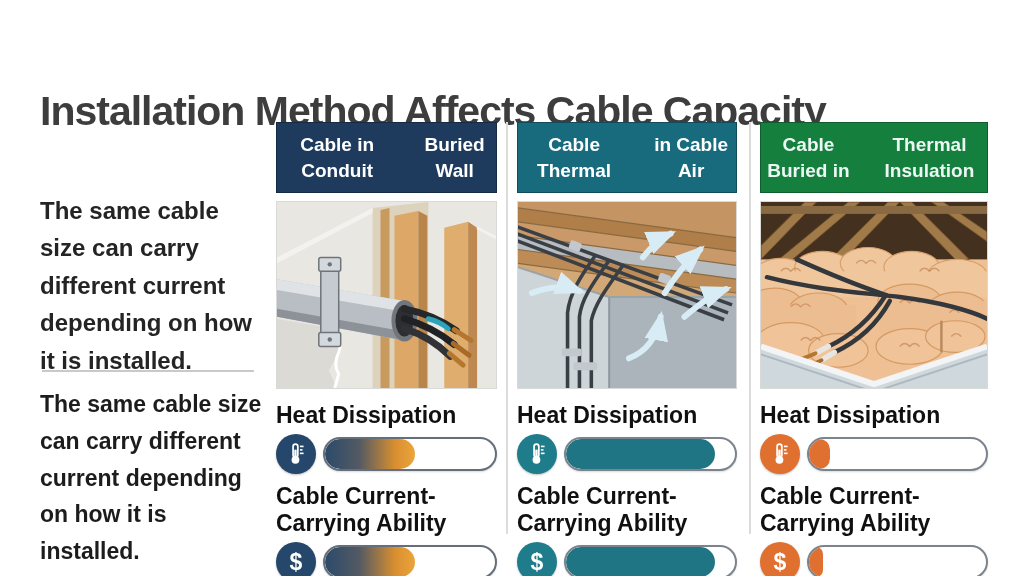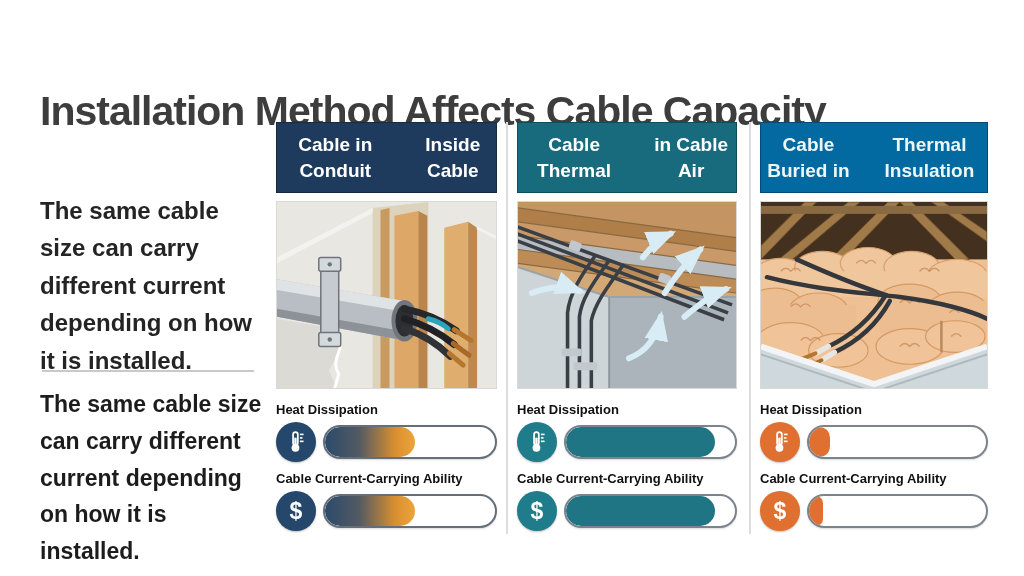--- a/index.html
+++ b/index.html
@@ -33,27 +33,27 @@
   .panel.p1{left:276px;width:221px;}
   .panel.p2{left:517px;width:220px;}
   .panel.p3{left:760px;width:228px;}
   .hdr{
     height:71px;display:flex;align-items:center;justify-content:center;
     color:#fff;font-weight:700;font-size:19px;line-height:1.32;text-align:center;
     margin-bottom:8px;border:1px solid rgba(0,0,0,.28);box-sizing:border-box;gap:16px;
   }
   .p1 .hdr{background:#1e3b5e;}
   .p2 .hdr{background:#186a7d;}
-  .p3 .hdr{background:#0369a1;color:#ecf7f5;}
+  .p3 .hdr{background:#15803d;color:#ecf7f5;}
   .illus{
     height:188px;margin-bottom:11px;border:1px solid #d9d9d6;box-sizing:border-box;
     overflow:hidden;background:#e9e7e2;
   }
   .illus svg{display:block;width:100%;height:100%;}
-  .mlabel{font-size:13px;font-weight:700;color:#101010;margin:2px 0 5px 0;}
+  .mlabel{font-size:23px;font-weight:700;color:#101010;margin:2px 0 5px 0;}
   .mrow{display:flex;align-items:center;gap:7px;height:40px;margin-bottom:7px;}
   .icon-circle{
     width:40px;height:40px;border-radius:50%;flex:0 0 auto;
     display:flex;align-items:center;justify-content:center;
     color:#fff;font-weight:800;font-size:23px;box-shadow:0 1px 2px rgba(0,0,0,.25);
   }
   .p1 .icon-circle{background:#24476b;}
   .p2 .icon-circle{background:#1f7c8b;}
   .p3 .icon-circle{background:#e0702f;}
   .bar-track{
@@ -78,21 +78,21 @@
   <div class="intro-top">The same cable size can carry different current depending on how it is installed.</div>
   <div class="intro-divider"></div>
   <div class="intro-bottom">The same cable size can carry different current depending on how it is installed.</div>
 
   <div class="vdiv v1"></div>
   <div class="vdiv v2"></div>
 
   <section class="panel p1">
     <header class="hdr">
       <span>Cable in Conduit</span>
-      <span>Inside Cable</span>
+      <span>Buried Wall</span>
     </header>
 
     <div class="illus">
       <svg viewBox="0 0 220 188" preserveAspectRatio="none">
         <rect width="220" height="188" fill="#e9e7e2"></rect>
         <polygon points="96,6 152,0 152,188 96,188" fill="#ddd2bc"></polygon>
         <polygon points="0,56 96,6 96,11 0,62" fill="#f4f2ee"></polygon>
         <polygon points="104,8 113,6 113,188 104,188" fill="#c89a5e"></polygon>
         <polygon points="118,14 142,9 142,188 118,188" fill="#dca767"></polygon>
         <polygon points="142,9 151,14 151,188 142,188" fill="#b9854b"></polygon>

